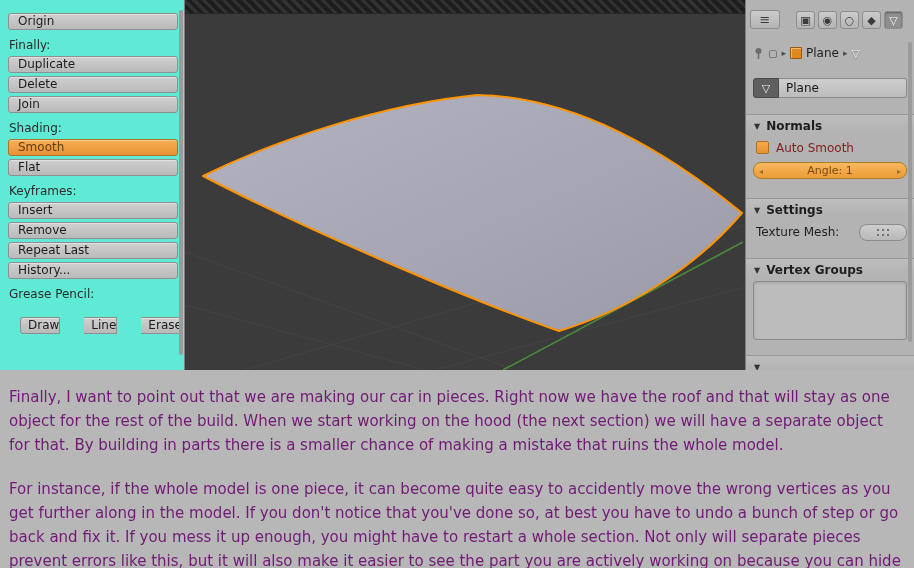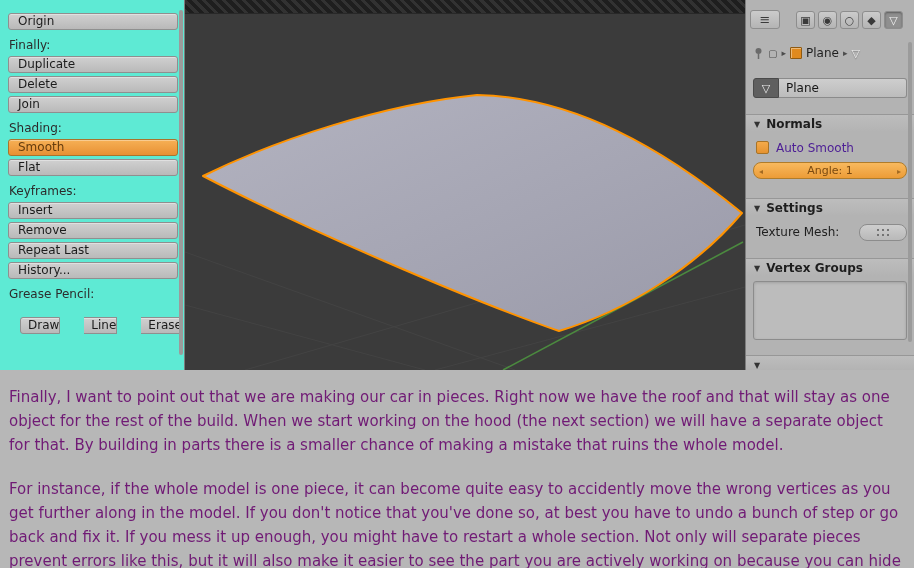--- a/index.html
+++ b/index.html
@@ -44,26 +44,26 @@
   .crumbs{left:7px;top:45px;right:4px;height:16px;display:flex;align-items:center;gap:4px;font-size:12px;color:#1f1f1f;}
   .crumb-arrow{font-size:9px;color:#4c4c4c;}
   .cube{width:10px;height:10px;background:#e08a1e;border:1px solid #8f5a12;border-radius:1px;box-shadow:inset 1px 1px 0 rgba(255,255,255,.4);}
   .mesh-tri{color:#ededed;font-size:11px;text-shadow:0 1px 1px rgba(0,0,0,.35);}
   .name-row{left:7px;top:78px;right:7px;height:20px;display:flex;}
   .name-icon{width:26px;background:#5f5f5f;border:1px solid #4a4a4a;border-radius:3px 0 0 3px;
              color:#eaeaea;font-size:11px;display:flex;align-items:center;justify-content:center;box-sizing:border-box;}
   .name-field{flex:1;background:linear-gradient(#cecece,#bcbcbc);border:1px solid #8b8b8b;border-left:none;
               border-radius:0 3px 3px 0;font-size:12px;color:#161616;line-height:18px;padding-left:7px;box-sizing:border-box;}
   .phead{left:0;right:0;height:18px;border-top:1px solid #979797;background:linear-gradient(#bdbdbd,#b3b3b3);
-         font-size:12px;font-weight:bold;color:#1e1e1e;line-height:18px;padding-left:8px;box-sizing:border-box;cursor:pointer;}
+         font-size:12px;font-weight:bold;color:#1e1e1e;line-height:23px;padding-left:8px;box-sizing:border-box;cursor:pointer;}
   .phead .tri{font-size:8px;color:#333;margin-right:6px;vertical-align:1px;}
   .chk-row{left:10px;top:140px;height:15px;display:flex;align-items:center;gap:7px;}
   .chk{width:13px;height:13px;box-sizing:border-box;border:1px solid #a87326;border-radius:2px;
        background:linear-gradient(#f4aa4a,#e69330);cursor:pointer;}
-  .chk-label{font-size:12px;color:#4c1d95;}
+  .chk-label{font-size:12px;color:#7f1d1d;}
   .slider{left:7px;top:162px;right:7px;height:17px;border:1px solid #b07c2a;border-radius:8px;
           background:linear-gradient(#f8b95e,#ec9c37);font-size:11px;color:#7a4a11;
           display:flex;align-items:center;justify-content:center;cursor:ew-resize;box-sizing:border-box;}
   .slider .s-arrow{position:absolute;font-size:8px;color:rgba(110,65,10,.6);top:4px;}
   .s-left{left:5px;} .s-right{right:5px;}
   .tex-row{left:10px;top:223px;right:7px;height:18px;display:flex;align-items:center;justify-content:space-between;}
   .tex-label{font-size:12px;color:#1e1e1e;}
   .tex-field{width:48px;height:17px;border:1px solid #8c8c8c;border-radius:8px;box-sizing:border-box;
              background:linear-gradient(#cecece,#b9b9b9);display:flex;align-items:center;justify-content:center;cursor:pointer;}
   .vg-box{left:7px;top:281px;right:7px;height:57px;background:#bcbcbc;border:1px solid #8c8c8c;border-radius:3px;

